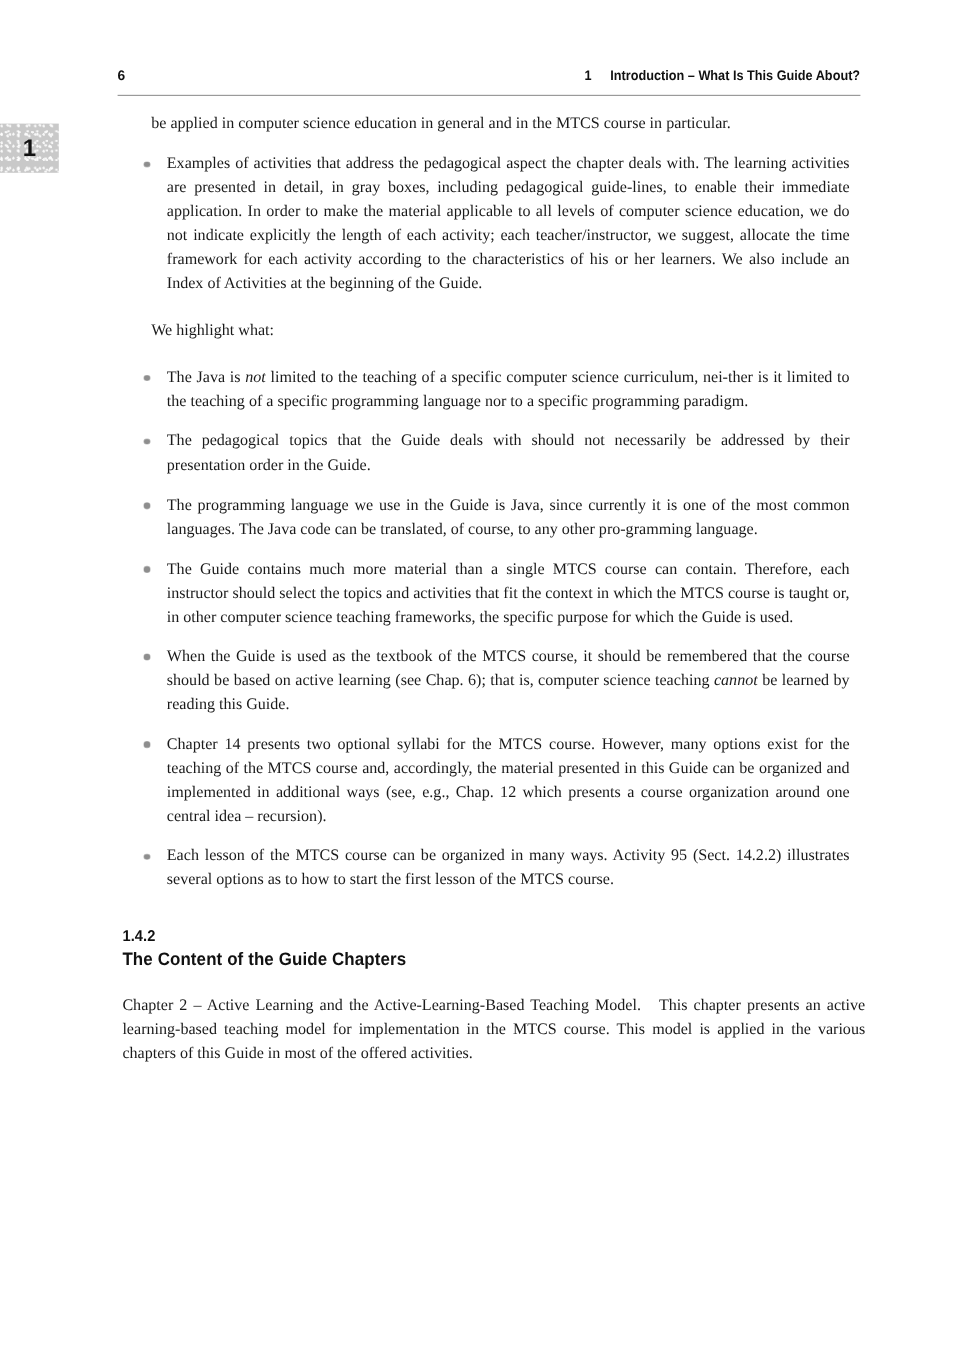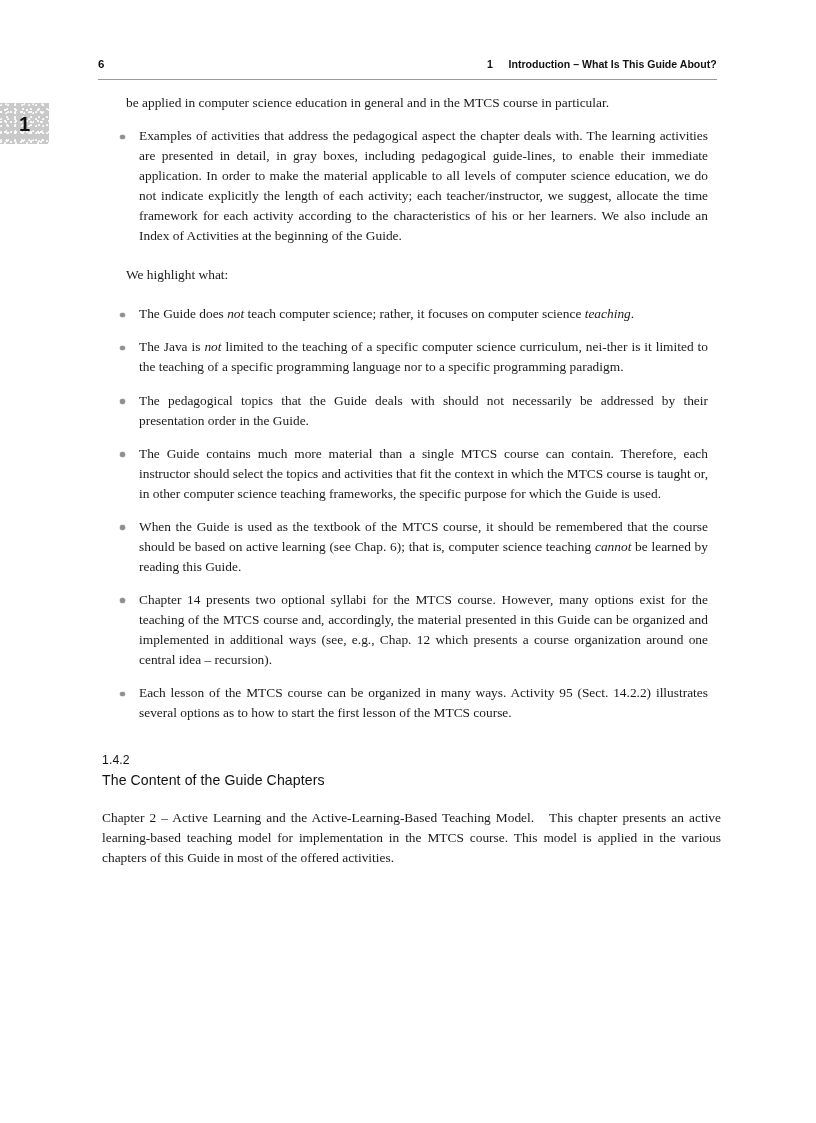--- a/index.html
+++ b/index.html
@@ -143,21 +143,21 @@
     margin-left: 24px;
     margin-top: 19px;
     margin-bottom: 19px;
   }
 
   .list-gap-top { margin-top: 0; }
 
   .sec-head {
     margin-top: 28px;
     font-family: "Liberation Sans Narrow", "Liberation Sans", "DejaVu Sans", sans-serif;
-    font-weight: normal;
+    font-weight: bold;
     color: #111111;
     text-align: left;
   }
   .sec-num {
     font-size: 13px;
     line-height: 18px;
     letter-spacing: 0.1px;
     transform: scaleX(0.94);
     transform-origin: left center;
   }
@@ -200,23 +200,23 @@
 
     <p class="runover">be applied in computer science education in general and in the MTCS course in particular.</p>
 
     <ul class="bullet-list list-gap-top">
       <li>Examples of activities that address the pedagogical aspect the chapter deals with. The learning activities are presented in detail, in gray boxes, including pedagogical guide-lines, to enable their immediate application. In order to make the material applicable to all levels of computer science education, we do not indicate explicitly the length of each activity; each teacher/instructor, we suggest, allocate the time framework for each activity according to the characteristics of his or her learners. We also include an Index of Activities at the beginning of the Guide.</li>
     </ul>
 
     <p class="lead-in">We highlight what:</p>
 
     <ul class="bullet-list" id="highlight-list">
-        <li><span>The Guide does </span><i>not</i><span> teach computer science; rather, it focuses on computer science </span><i>teaching</i><span>.</span></li>
         <li><span>The Java is </span><i>not</i><span> limited to the teaching of a specific computer science curriculum, nei-ther is it limited to the teaching of a specific programming language nor to a specific programming paradigm.</span></li>
         <li><span>The pedagogical topics that the Guide deals with should not necessarily be addressed by their presentation order in the Guide.</span></li>
+        <li><span>The programming language we use in the Guide is Java, since currently it is one of the most common languages. The Java code can be translated, of course, to any other pro-gramming language.</span></li>
         <li><span>The Guide contains much more material than a single MTCS course can contain. Therefore, each instructor should select the topics and activities that fit the context in which the MTCS course is taught or, in other computer science teaching frameworks, the specific purpose for which the Guide is used.</span></li>
         <li><span>When the Guide is used as the textbook of the MTCS course, it should be remembered that the course should be based on active learning (see Chap. 6); that is, computer science teaching </span><i>cannot</i><span> be learned by reading this Guide.</span></li>
         <li><span>Chapter 14 presents two optional syllabi for the MTCS course. However, many options exist for the teaching of the MTCS course and, accordingly, the material presented in this Guide can be organized and implemented in additional ways (see, e.g., Chap. 12 which presents a course organization around one central idea – recursion).</span></li>
         <li><span>Each lesson of the MTCS course can be organized in many ways. Activity 95 (Sect. 14.2.2) illustrates several options as to how to start the first lesson of the MTCS course.</span></li>
       </ul>
 
     <div class="sec-head">
       <div class="sec-num">1.4.2</div>
       <div class="sec-title">The Content of the Guide Chapters</div>
     </div>

